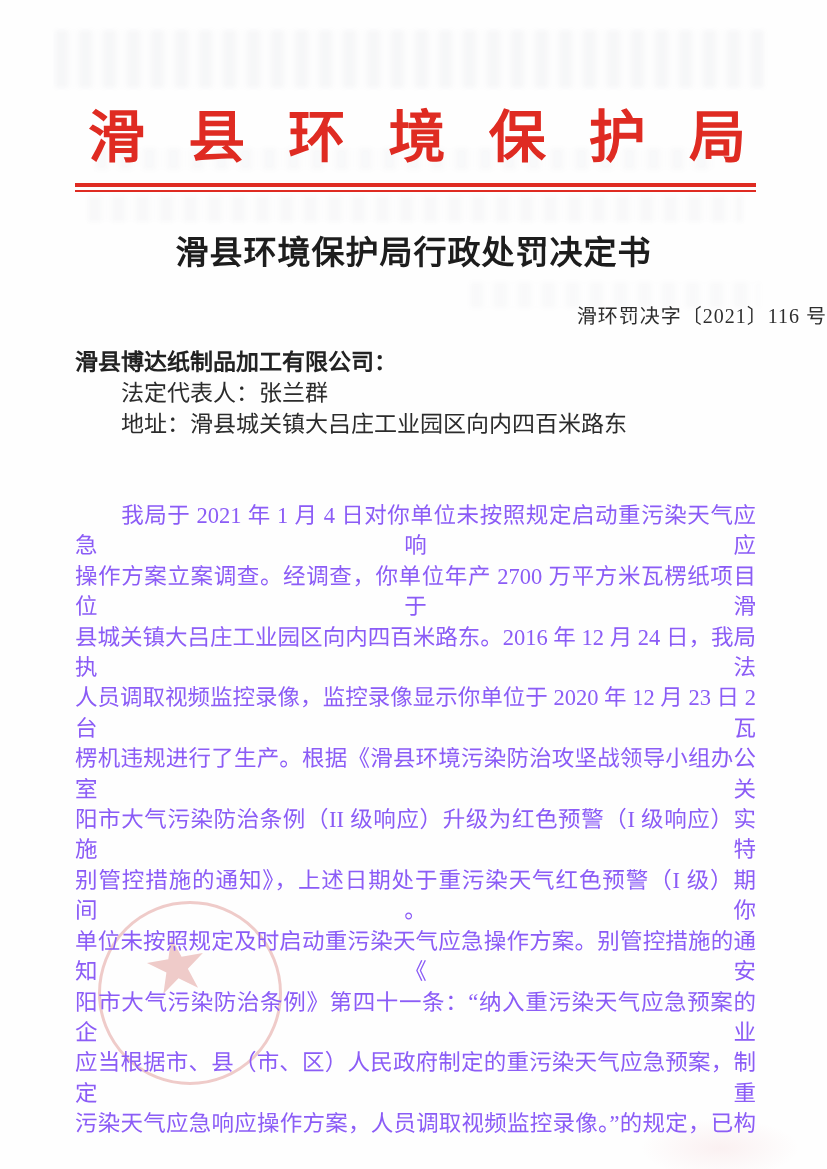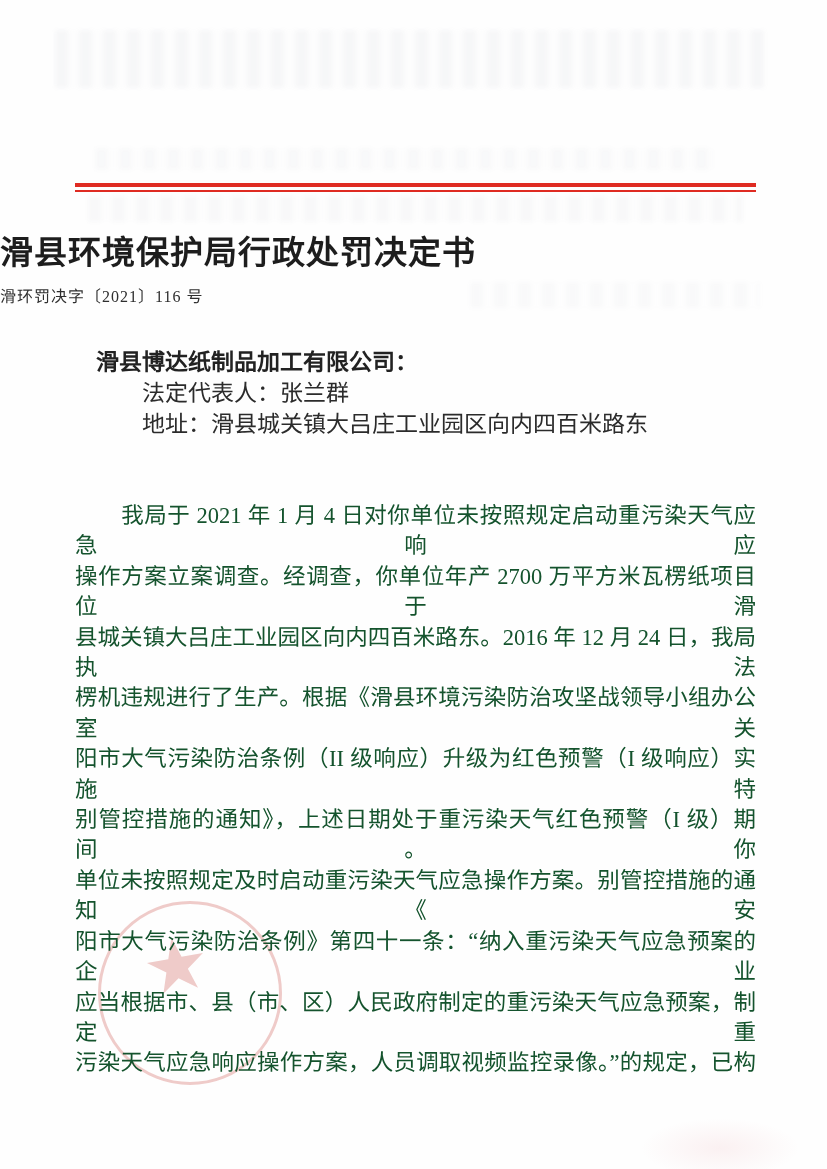--- a/index.html
+++ b/index.html
@@ -57,58 +57,58 @@
     top: 190px;
     width: 681px;
     height: 2px;
   }
 
   .doc-title {
     position: absolute;
     left: 0;
     top: 226px;
     width: 100%;
+    text-align: center;
     font-size: 33px;
     font-weight: 700;
     color: #1d1d1d;
     letter-spacing: 1px;
   }
 
   .doc-number {
     position: absolute;
     left: 0;
-    top: 283px;
+    top: 300px;
     width: 100%;
-    text-align: left;
-    font-size: 16px;
+    text-align: right;
+    font-size: 20px;
     color: #2e2e2e;
     letter-spacing: 1px;
   }
 
   .recipient {
     position: absolute;
     left: 75px;
     top: 347px;
     width: 681px;
     font-size: 23px;
     line-height: 31px;
     color: #2b2b2b;
-    margin-left: 21px;
   }
   .recipient-name { font-weight: 700; color: #222; }
   .recipient-info { padding-left: 46px; }
 
   .body-text {
     position: absolute;
     left: 75px;
     top: 501px;
     width: 681px;
     font-size: 22.5px;
     line-height: 30.4px;
-    color: #14532d;
+    color: #8b5cf6;
     z-index: 2;
   }
   .bline {
     text-align: justify;
     text-align-last: justify;
   }
 
   
   .seal {
     position: absolute;
@@ -146,20 +146,21 @@
 </head>
 <body>
 
 <div class="page">
 
   <div class="smudge s1"></div>
   <div class="smudge s2"></div>
   <div class="smudge s3"></div>
   <div class="smudge s4"></div>
 
+  <div class="agency" style="color: rgb(223, 43, 34);">滑 县 环 境 保 护 局</div>
 
   <div class="rule-thick" style="background: rgb(223, 43, 34);"></div>
   <div class="rule-thin" style="background: rgb(223, 43, 34);"></div>
 
   <div class="doc-title">滑县环境保护局行政处罚决定书</div>
 
   <div class="doc-number">滑环罚决字〔2021〕116 号</div>
 
   <div class="recipient">
     <div class="recipient-name">滑县博达纸制品加工有限公司：</div>
@@ -168,20 +169,21 @@
   </div>
 
   <div class="seal"></div>
   <div class="seal-star">★</div>
   <div class="seal-blot"></div>
 
   <div class="body-text">
       <div class="bline">　　我局于 2021 年 1 月 4 日对你单位未按照规定启动重污染天气应急响应</div>
       <div class="bline">操作方案立案调查。经调查，你单位年产 2700 万平方米瓦楞纸项目位于滑</div>
       <div class="bline">县城关镇大吕庄工业园区向内四百米路东。2016 年 12 月 24 日，我局执法</div>
+      <div class="bline">人员调取视频监控录像，监控录像显示你单位于 2020 年 12 月 23 日 2 台瓦</div>
       <div class="bline">楞机违规进行了生产。根据《滑县环境污染防治攻坚战领导小组办公室关</div>
       <div class="bline">阳市大气污染防治条例（II 级响应）升级为红色预警（I 级响应）实施特</div>
       <div class="bline">别管控措施的通知》，上述日期处于重污染天气红色预警（I 级）期间。你</div>
       <div class="bline">单位未按照规定及时启动重污染天气应急操作方案。别管控措施的通知《安</div>
       <div class="bline">阳市大气污染防治条例》第四十一条：“纳入重污染天气应急预案的企业</div>
       <div class="bline">应当根据市、县（市、区）人民政府制定的重污染天气应急预案，制定重</div>
       <div class="bline">污染天气应急响应操作方案，人员调取视频监控录像。”的规定，已构</div>
     </div>
 
 </div>

